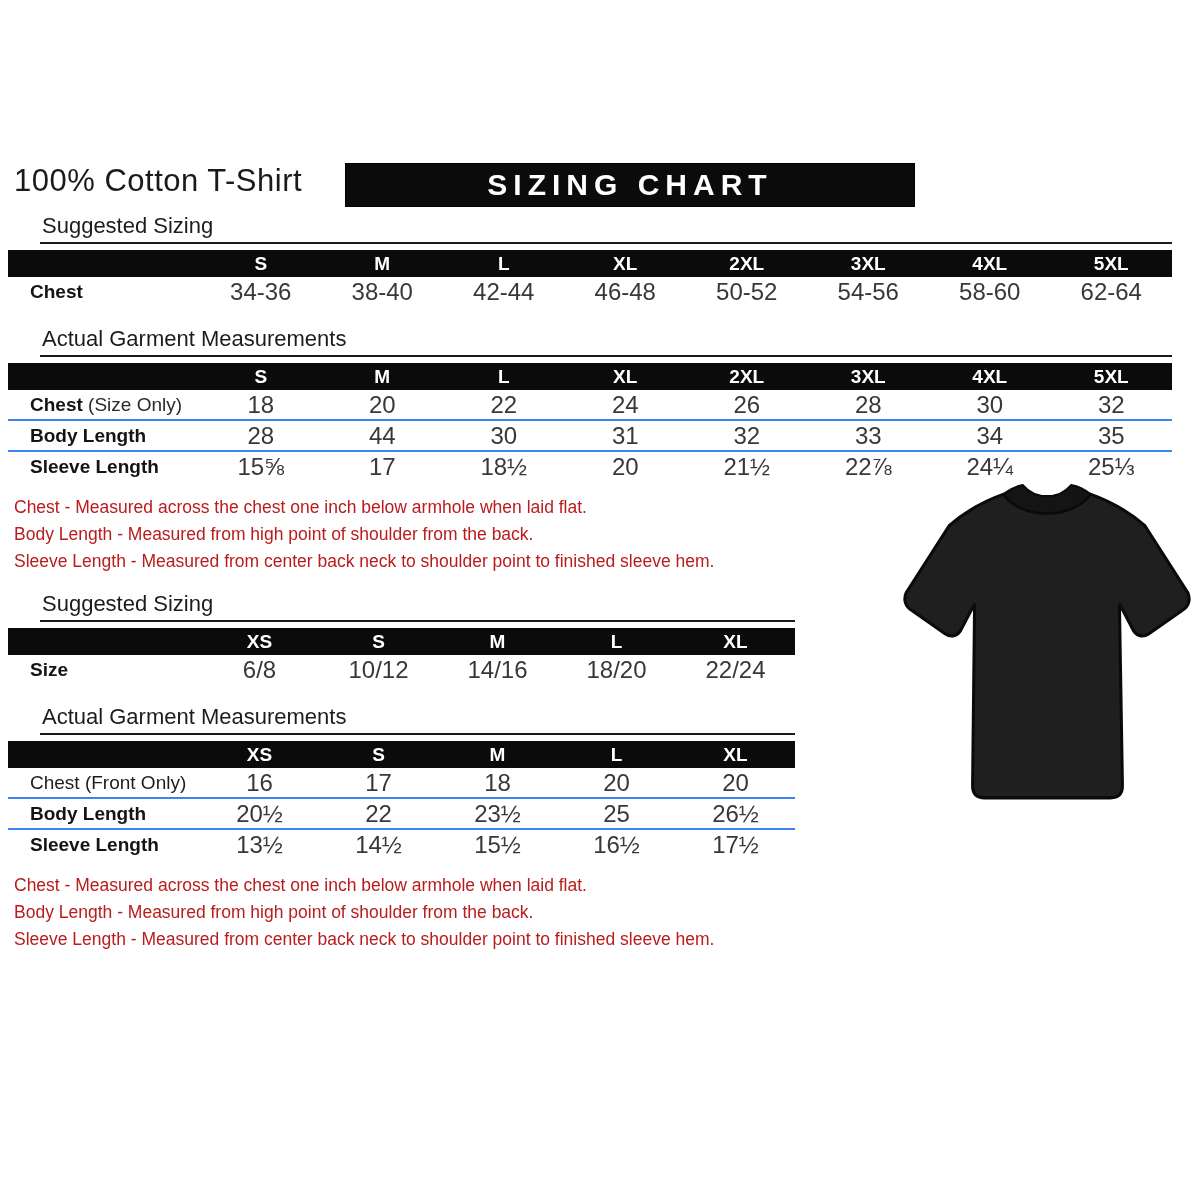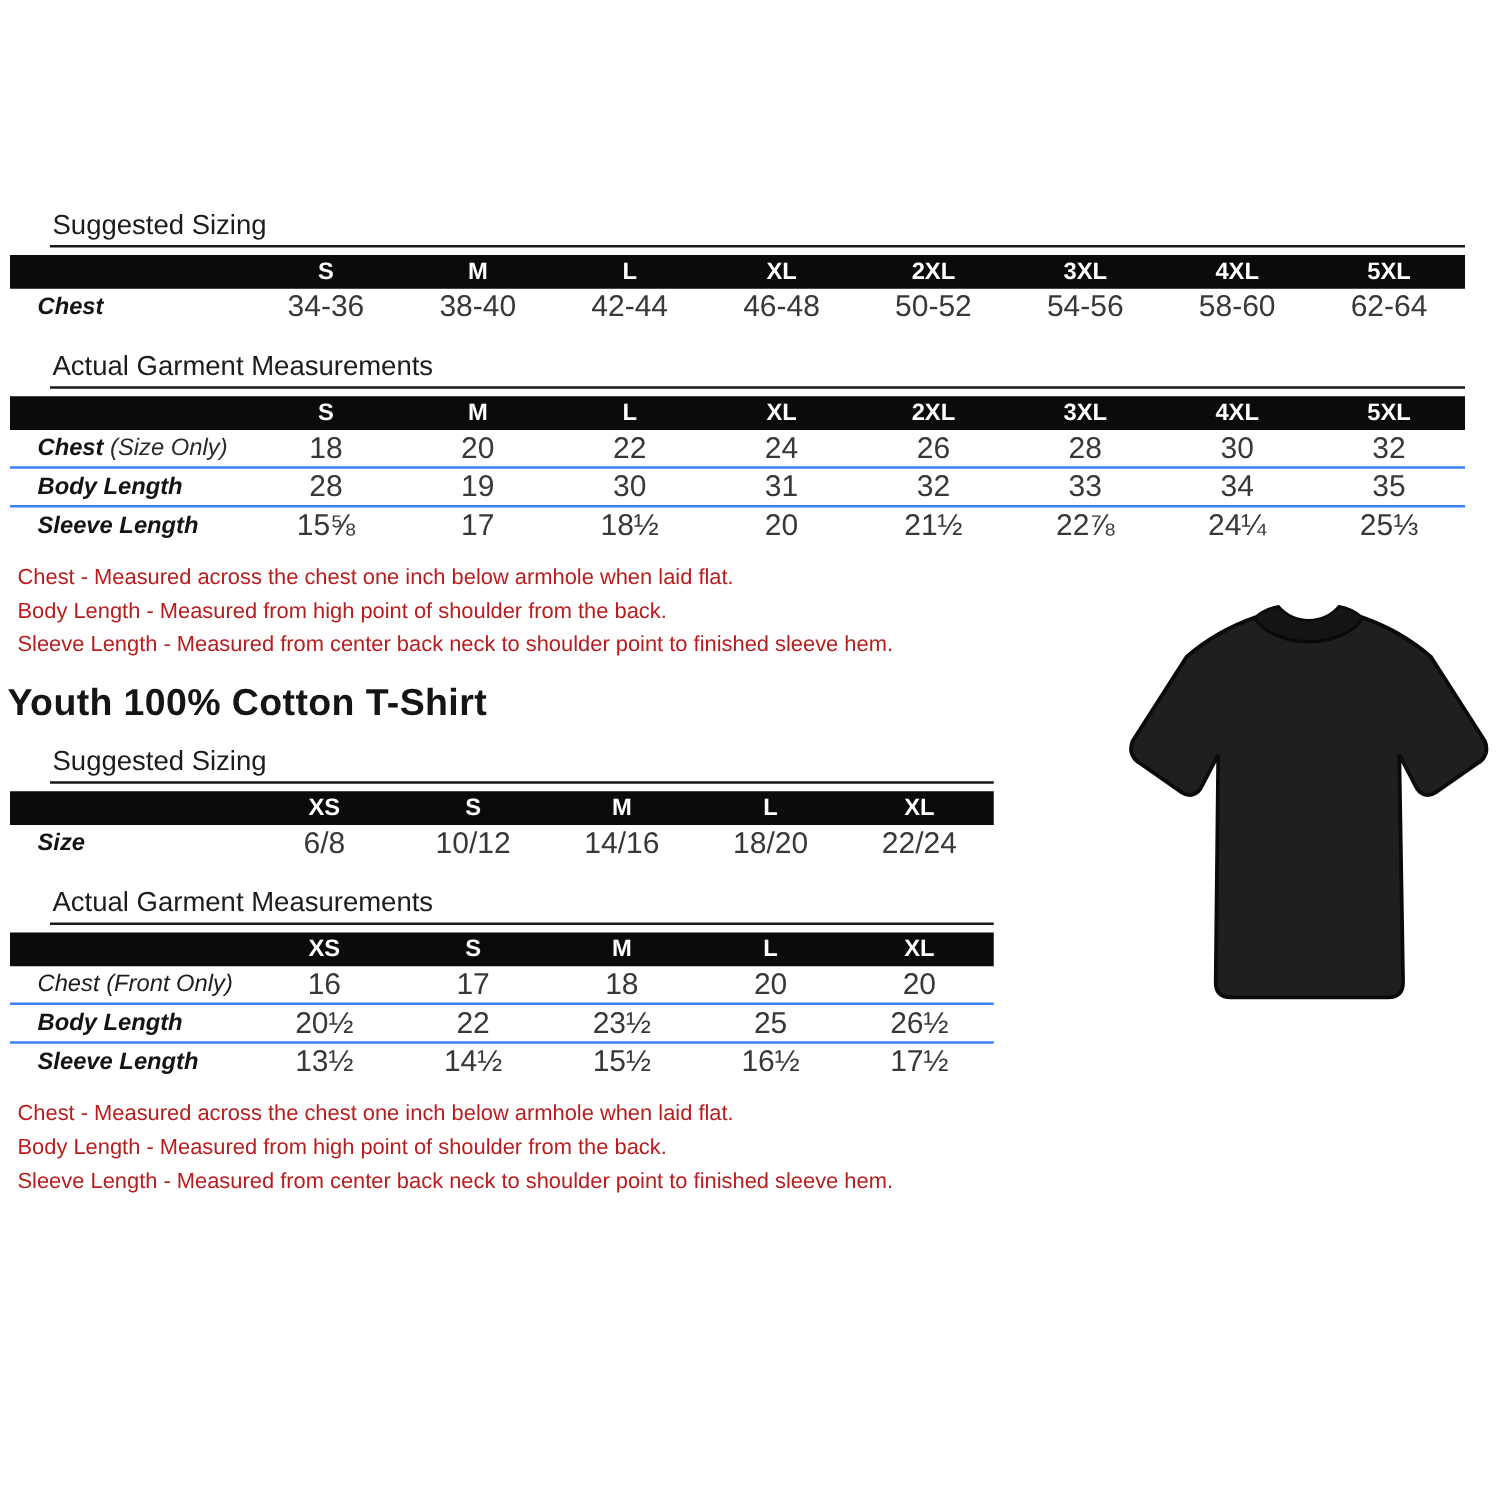--- a/index.html
+++ b/index.html
@@ -44,21 +44,21 @@
   
   .sz-table{margin-top:6px;}
   .t-head{
     background:#0b0b0b;height:27px;
     display:flex;align-items:center;
   }
   .t-row{
     display:flex;align-items:center;height:29px;
   }
   .t-row.sep{border-top:2px solid #3b82f6;}
-  .t-label-cell{flex:0 0 192px;padding-left:22px;box-sizing:border-box;font-size:19px;font-style:italic;}
+  .t-label-cell{flex:0 0 192px;padding-left:22px;box-sizing:border-box;font-size:19px;}
   .t-col,.t-cell{flex:1 1 0;text-align:center;}
   .t-col{color:#ffffff;font-weight:700;font-size:19px;}
   .t-cell{color:#383838;font-size:24px;}
   .lbl-main{font-weight:700;color:#141414;}
   .lbl-main.regular{font-weight:400;color:#1d1d1d;}
   .lbl-suffix{font-weight:400;color:#2a2a2a;}
 
   .youth-width{width:787px;}
 
   
@@ -74,20 +74,26 @@
   
   .tshirt-wrap{
     position:absolute;left:893px;top:476px;width:306px;height:342px;
   }
 </style>
 </head>
 <body>
 
 <div class="content">
 
+  <div class="top-row">
+    <div class="doc-title">100% Cotton T-Shirt</div>
+    <div class="banner">
+      <span class="banner-text">SIZING CHART</span>
+    </div>
+  </div>
 
   <div class="section-heading mt4">Suggested Sizing</div>
   <div class="sz-table">
       <div class="t-head">
         <div class="t-label-cell"></div>
         <div class="t-col">S</div>
         <div class="t-col">M</div>
         <div class="t-col">L</div>
         <div class="t-col">XL</div>
         <div class="t-col">2XL</div>
@@ -128,21 +134,21 @@
         <div class="t-cell">22</div>
         <div class="t-cell">24</div>
         <div class="t-cell">26</div>
         <div class="t-cell">28</div>
         <div class="t-cell">30</div>
         <div class="t-cell">32</div>
       </div>
       <div class="t-row sep">
         <div class="t-label-cell"><span class="lbl-main">Body Length</span></div>
         <div class="t-cell">28</div>
-        <div class="t-cell">19</div>
+        <div class="t-cell">44</div>
         <div class="t-cell">30</div>
         <div class="t-cell">31</div>
         <div class="t-cell">32</div>
         <div class="t-cell">33</div>
         <div class="t-cell">34</div>
         <div class="t-cell">35</div>
       </div>
       <div class="t-row sep">
         <div class="t-label-cell"><span class="lbl-main">Sleeve Length</span></div>
         <div class="t-cell">15⅝</div>
@@ -155,21 +161,20 @@
         <div class="t-cell">25⅓</div>
       </div>
     </div>
 
   <div class="notes">
       <div class="note-line">Chest - Measured across the chest one inch below armhole when laid flat.</div>
       <div class="note-line">Body Length - Measured from high point of shoulder from the back.</div>
       <div class="note-line">Sleeve Length - Measured from center back neck to shoulder point to finished sleeve hem.</div>
     </div>
 
-  <div class="youth-title">Youth 100% Cotton T-Shirt</div>
 
   <div class="youth-width">
     <div class="section-heading mt16">Suggested Sizing</div>
     <div class="sz-table">
         <div class="t-head">
           <div class="t-label-cell"></div>
           <div class="t-col">XS</div>
           <div class="t-col">S</div>
           <div class="t-col">M</div>
           <div class="t-col">L</div>

